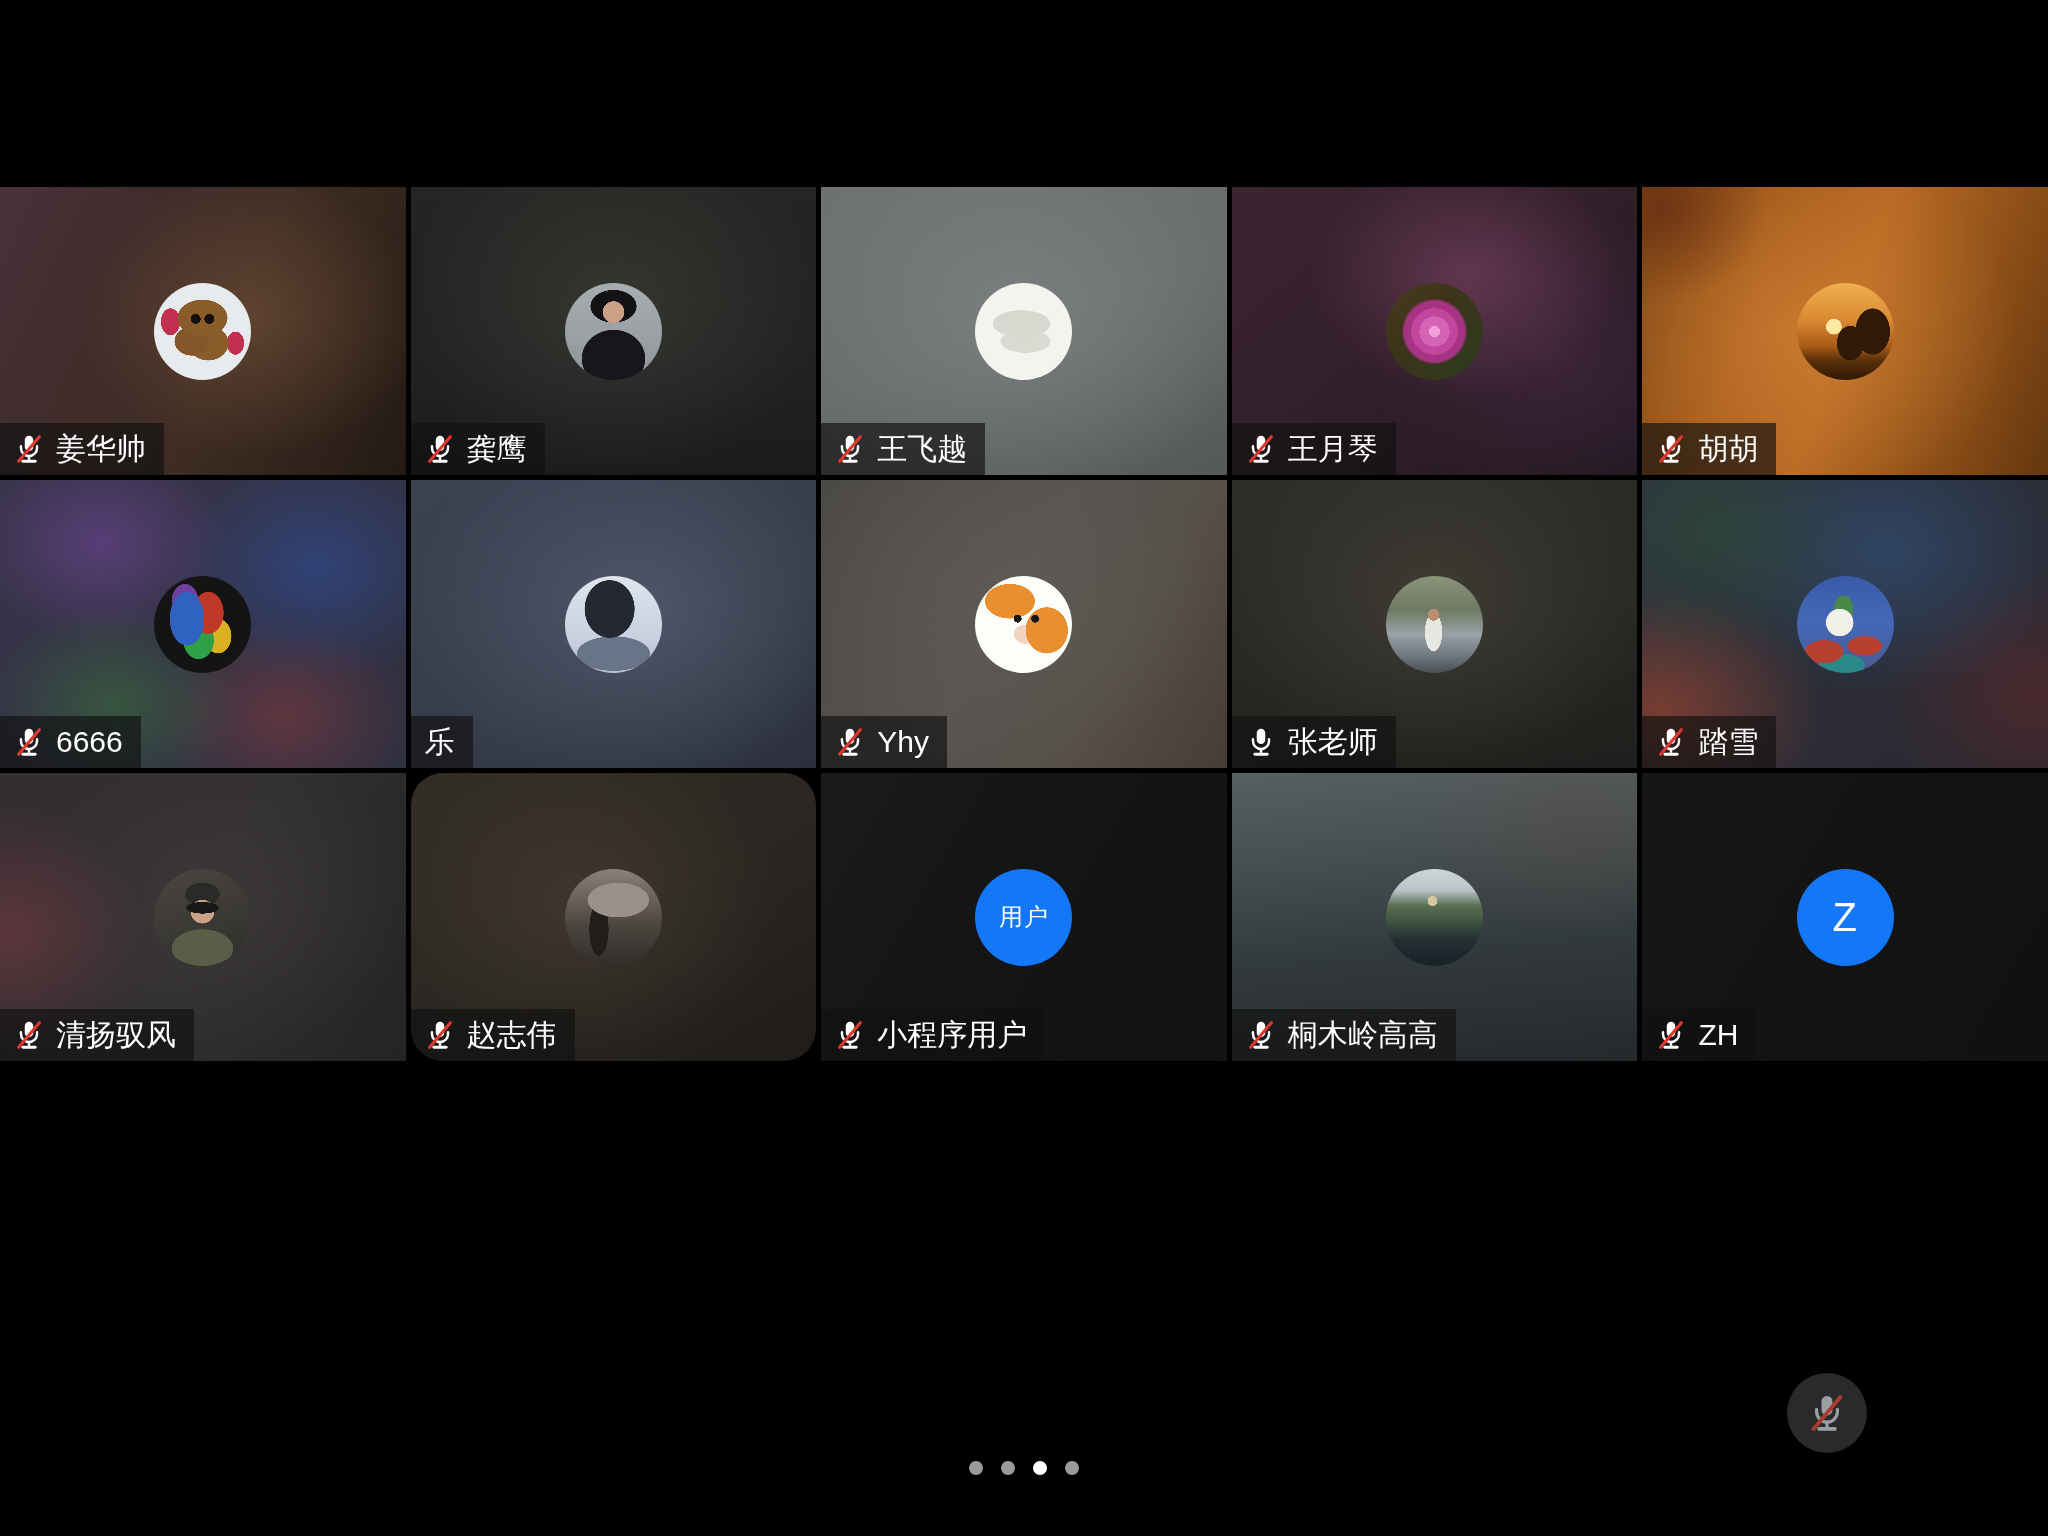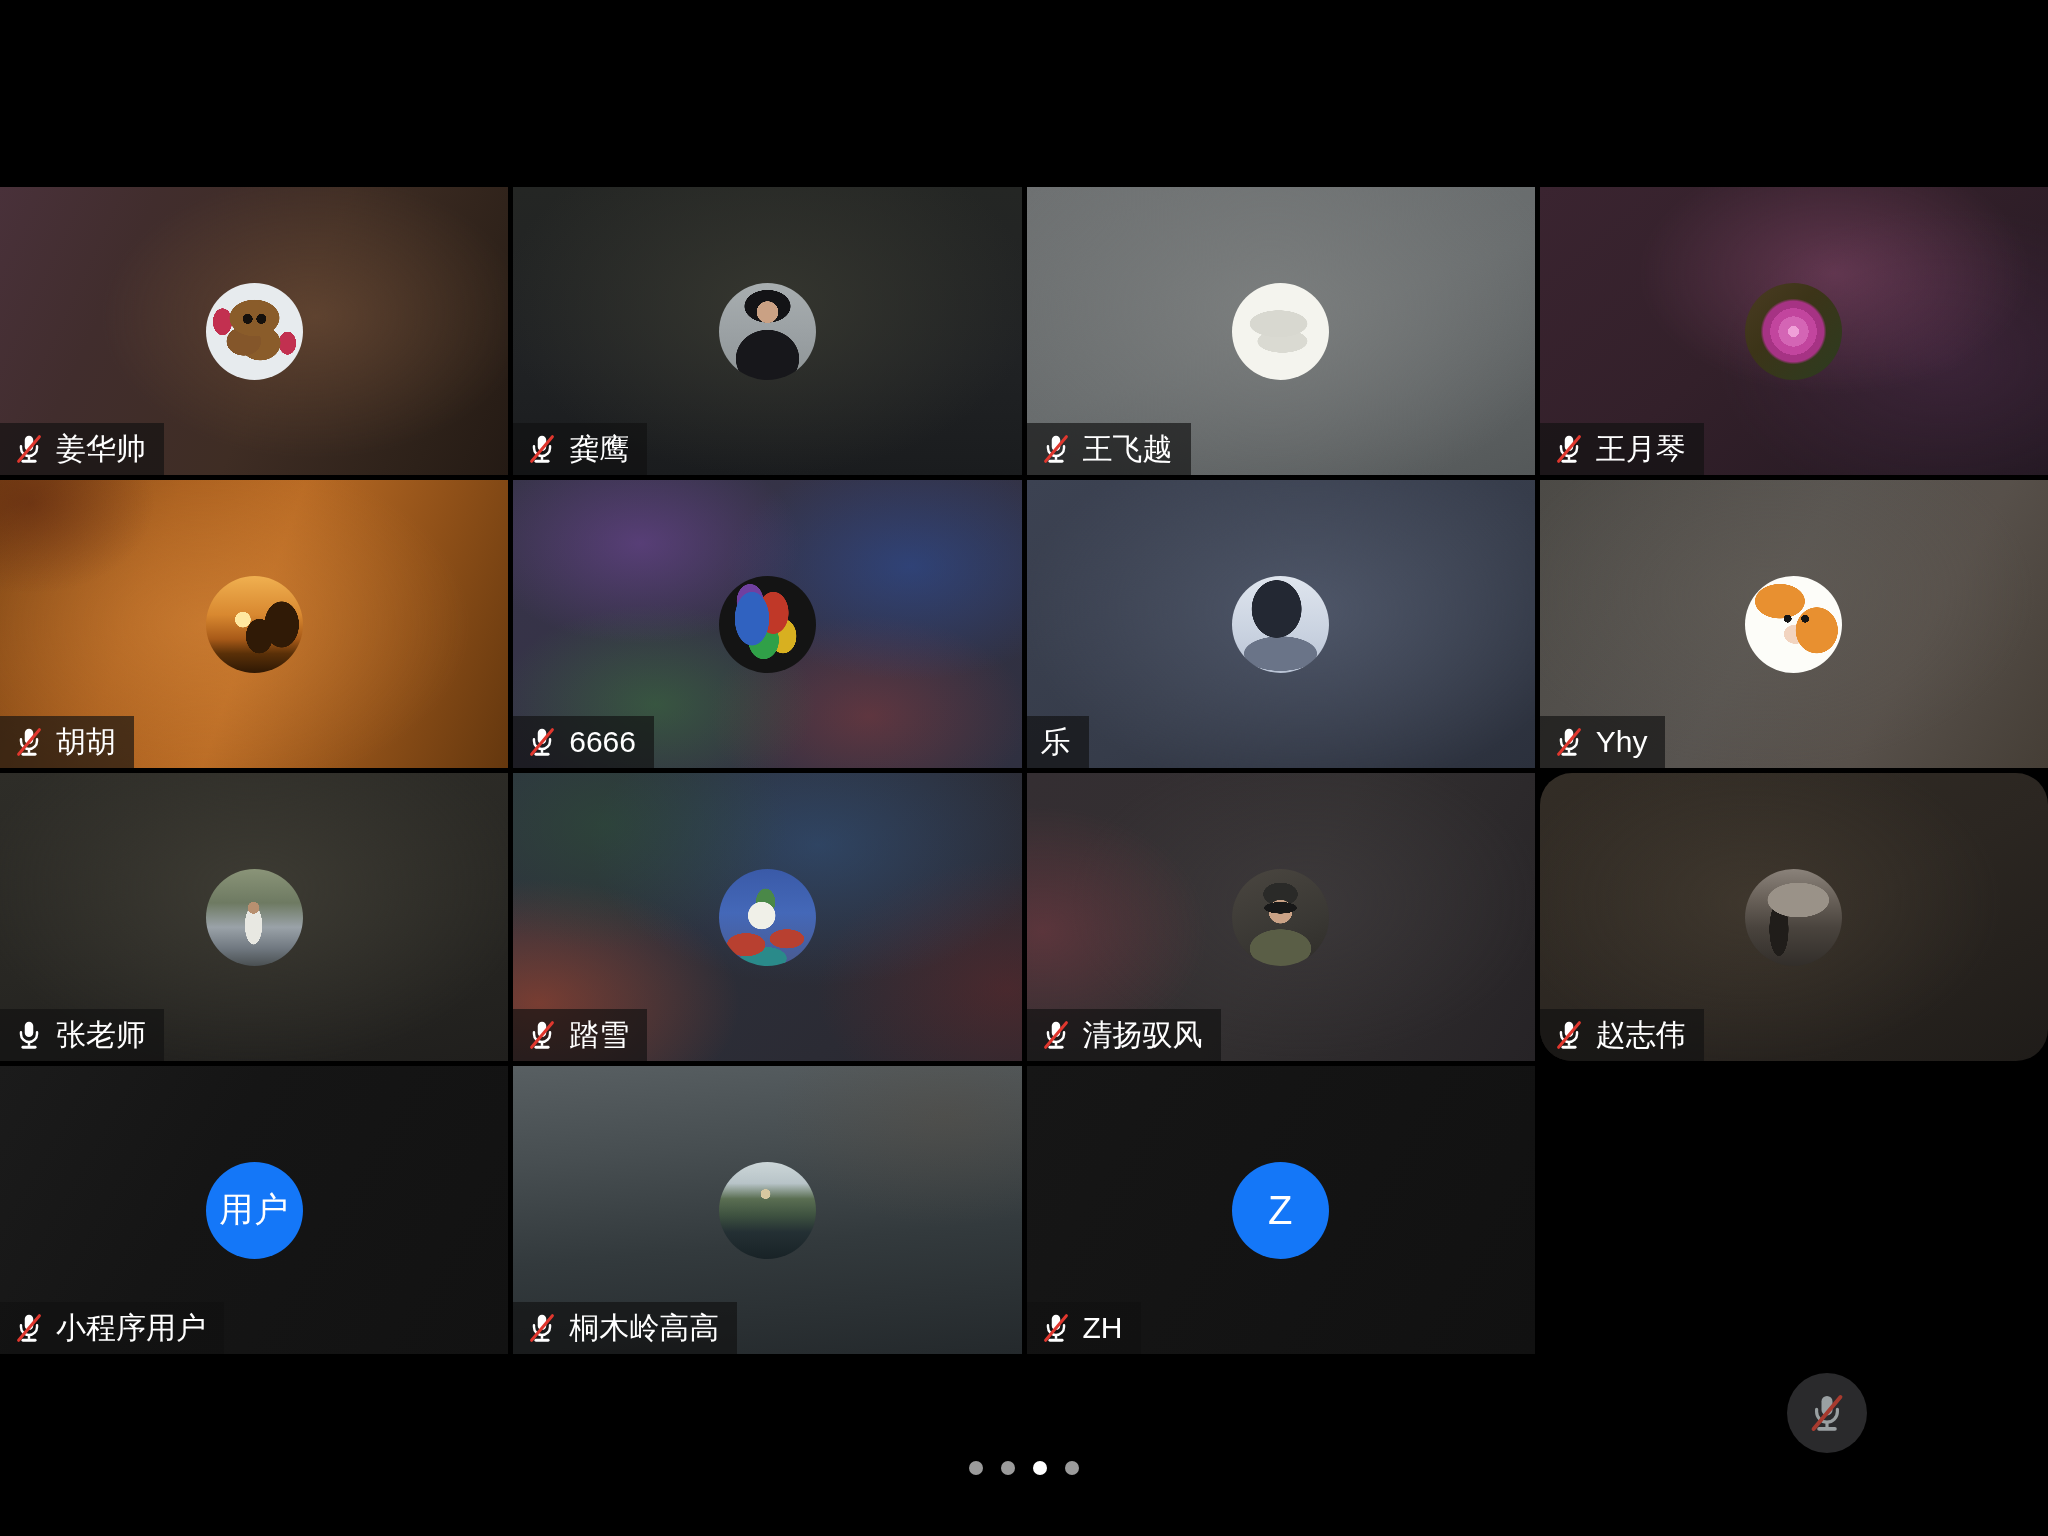--- a/index.html
+++ b/index.html
@@ -1,21 +1,21 @@
 <!DOCTYPE html>
 <html><head>
 <meta charset="utf-8">
 <style>
   html,body{margin:0;padding:0;background:#000;}
   body{width:2048px;height:1536px;position:relative;overflow:hidden;
        font-family:"Liberation Sans",sans-serif;-webkit-font-smoothing:antialiased;}
 
   
   .grid{position:absolute;left:0;top:187px;width:2048px;
-        display:grid;grid-template-columns:repeat(4,1fr);
+        display:grid;grid-template-columns:repeat(5,1fr);
         grid-auto-rows:288px;gap:5px;}
   .tile{position:relative;overflow:hidden;}
 
   
   .t0{background:radial-gradient(ellipse 60% 70% at 62% 45%,rgba(122,85,58,.55),transparent 70%),
        linear-gradient(115deg,#49313a 0%,#412d2d 25%,#3f2d24 55%,#2d2119 85%,#241a14 100%);}
   .t1{background:radial-gradient(ellipse 70% 80% at 50% 40%,#35362f 0%,transparent 75%),
        linear-gradient(180deg,#242624 0%,#202224 60%,#1a1c1e 100%);}
   .t2{background:radial-gradient(ellipse 75% 85% at 48% 42%,#7b7e7e 0%,transparent 80%),
        linear-gradient(160deg,#6e7172 0%,#686c6d 50%,#545859 100%);}
@@ -112,21 +112,21 @@
         linear-gradient(180deg,#3a5aa8 0%,#4468b8 45%,#4a5a90 100%);}
   .a11{background:radial-gradient(ellipse 17% 6% at 50% 40%,#181818 98%,transparent),
         radial-gradient(circle 12px at 50% 44%,#caa286 97%,transparent),
         radial-gradient(ellipse 18% 12% at 50% 26%,#2a2a28 98%,transparent),
         radial-gradient(ellipse 32% 20% at 50% 82%,#5a5e46 98%,transparent),
         linear-gradient(160deg,#4a4640 0%,#3a3834 60%,#2e2c28 100%);}
   .a12{background:radial-gradient(ellipse 32% 18% at 55% 32%,#9a9288 98%,transparent),
         radial-gradient(ellipse 10% 28% at 35% 62%,#201d1a 98%,transparent),
         linear-gradient(180deg,#8a827a 0%,#6a625a 30%,#4a443e 60%,#322e2a 100%);}
   .a13{background:#1477f8;}
-  .a13 .initials{display:block;font-size:34px;text-align:right;}
+  .a13 .initials{display:block;font-size:24px;text-align:right;}
   .a14{background:radial-gradient(circle 5px at 48% 33%,#d8c8a0 96%,transparent),
         linear-gradient(180deg,#ccd6d8 0%,#b8c4c8 22%,#5a6e52 38%,#3e5240 55%,#243034 72%,#182226 100%);}
   .a15{background:#1477f8;}
   .a15 .initials{display:block;font-size:40px;}
 
   
   .label{position:absolute;left:0;bottom:0;height:52px;display:flex;align-items:center;
          gap:10px;padding:0 18px 0 12px;background:rgba(16,16,16,.66);}
   .label.no-icon{padding-left:14px;}
   .pname{color:#fff;font-size:30px;line-height:52px;white-space:nowrap;}

